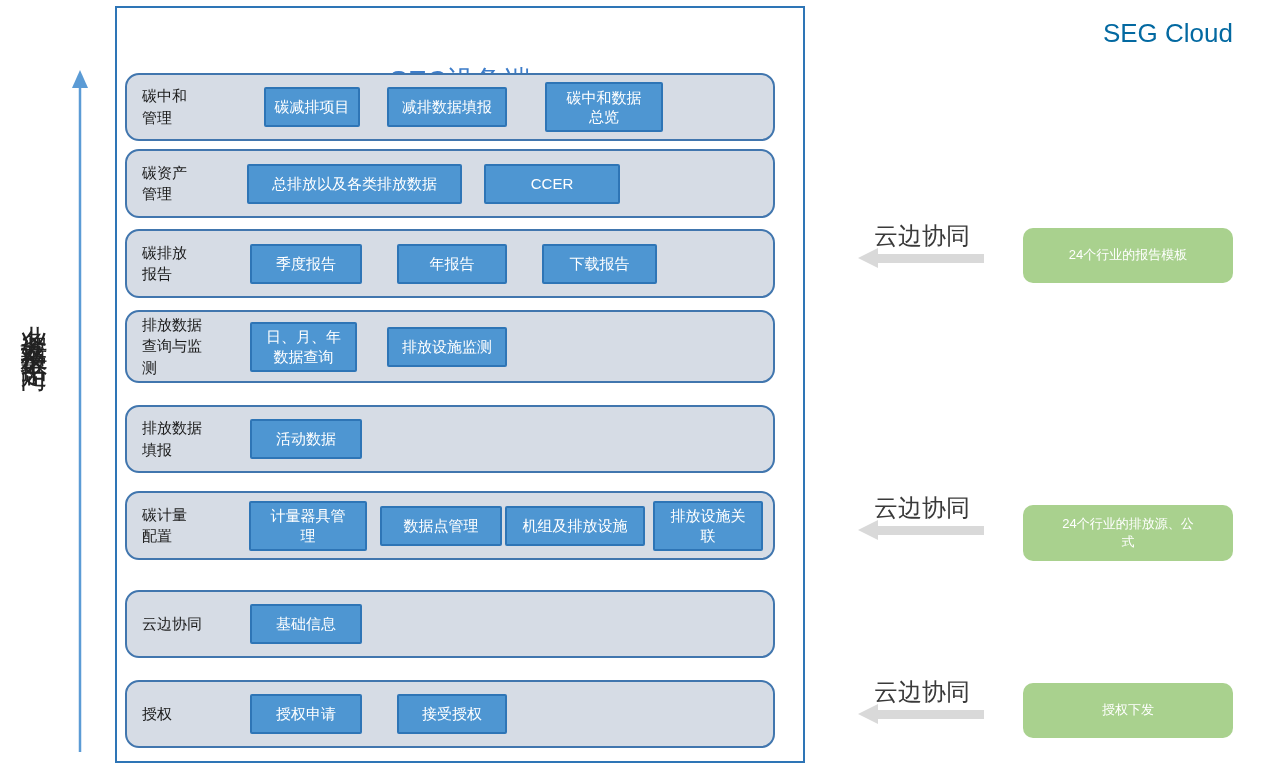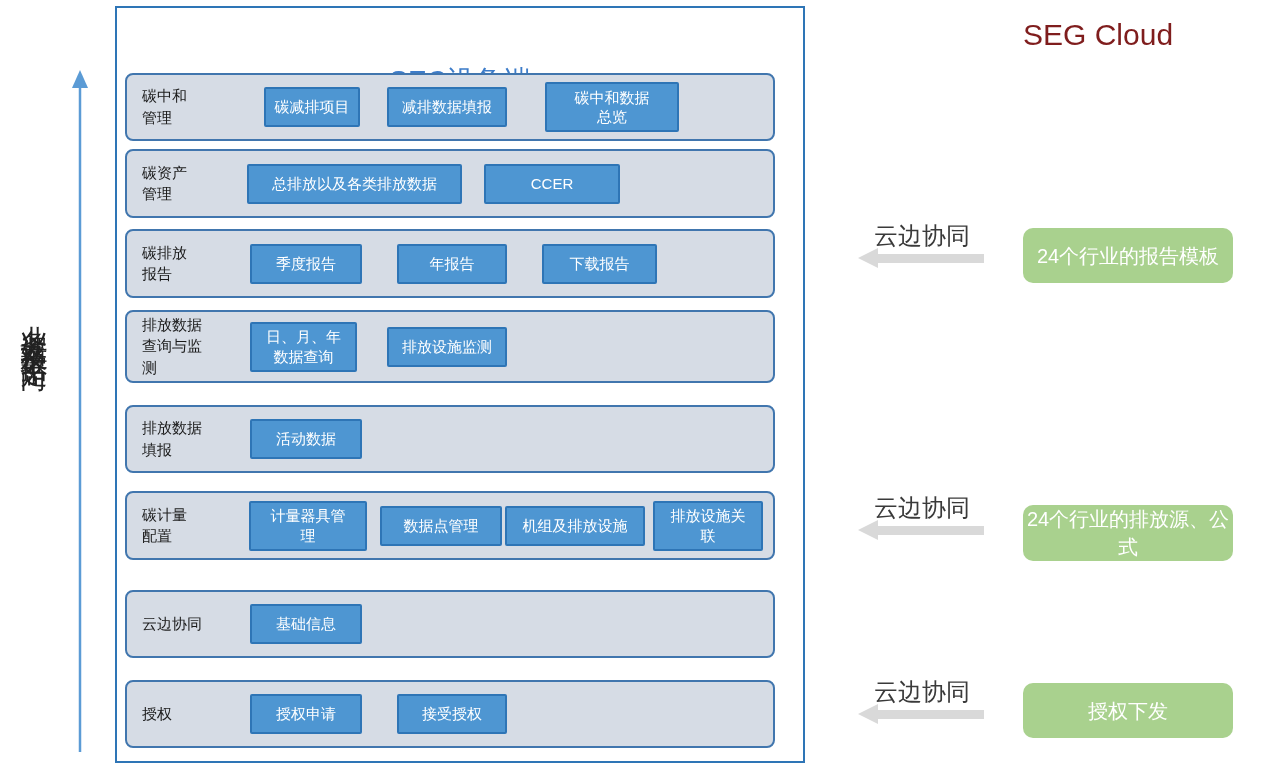--- a/index.html
+++ b/index.html
@@ -11,36 +11,36 @@
              font-size:27px;letter-spacing:5px;color:#222;line-height:1;}
   .flow-arrow{position:absolute;left:69px;top:70px;}
 
   
   .device-panel{position:absolute;left:115px;top:6px;width:690px;height:757px;
                 border:2px solid #2E75B6;background:#ffffff;box-sizing:border-box;}
   .panel-title{position:absolute;left:0;top:12px;width:100%;text-align:center;
                font-size:28px;color:#3D7CC9;margin-top:42px;}
 
   .row{position:absolute;left:125px;width:650px;height:68px;background:#D6DCE5;
-       border:2px solid #4176AE;border-radius:8px;box-sizing:border-box;}
+       border:2px solid #4176AE;border-radius:14px;box-sizing:border-box;}
   .row-label{position:absolute;left:15px;top:50%;transform:translateY(-50%);
              font-size:15px;color:#1a1a1a;white-space:pre-line;line-height:1.45;}
   .btn{position:absolute;top:50%;transform:translateY(-50%);height:40px;
        background:#4E96D2;border:2px solid #2E75B6;color:#ffffff;font-size:15px;
        display:flex;align-items:center;justify-content:center;text-align:center;
        white-space:pre-line;line-height:1.3;box-sizing:border-box;border-radius:2px;}
   .btn.tall{height:50px;}
 
   
-  .cloud-title{position:absolute;left:1023px;top:18px;width:210px;text-align:left;
-               font-size:30px;color:#7f1d1d;}
+  .cloud-title{position:absolute;left:1023px;top:18px;width:210px;text-align:right;
+               font-size:26px;color:#0369a1;}
   .sync-label{position:absolute;left:874px;font-size:24px;color:#3a3a3a;}
   .sync-arrow{position:absolute;left:858px;}
   .green-box{position:absolute;left:1023px;width:210px;background:#A9D18E;
-             border-radius:10px;color:#ffffff;font-size:20px;display:flex;
+             border-radius:10px;color:#ffffff;font-size:13px;display:flex;
              align-items:center;justify-content:center;text-align:center;
              white-space:pre-line;line-height:1.4;box-sizing:border-box;}
 </style>
 </head>
 <body>
 
 <div id="page">
 
   <div class="flow-text">业务逻辑及数据走向</div>
   <svg class="flow-arrow" width="22" height="690">
@@ -50,21 +50,21 @@
 
   <div class="device-panel">
     <div class="panel-title">SEC设备端</div>
   </div>
 
   <div class="row" style="top:73px">
     <div class="row-label">碳中和
 管理</div>
     <div class="btn" style="left:137px;width:96px">碳减排项目</div>
     <div class="btn" style="left:260px;width:120px">减排数据填报</div>
-    <div class="btn tall" style="left:418px;width:134px">碳中和数据
+    <div class="btn tall" style="left:418px;width:118px">碳中和数据
 总览</div>
   </div>
 
   <div class="row" style="top:149px;height:69px">
     <div class="row-label">碳资产
 管理</div>
     <div class="btn" style="left:120px;width:215px">总排放以及各类排放数据</div>
     <div class="btn" style="left:357px;width:136px">CCER</div>
   </div>
 

